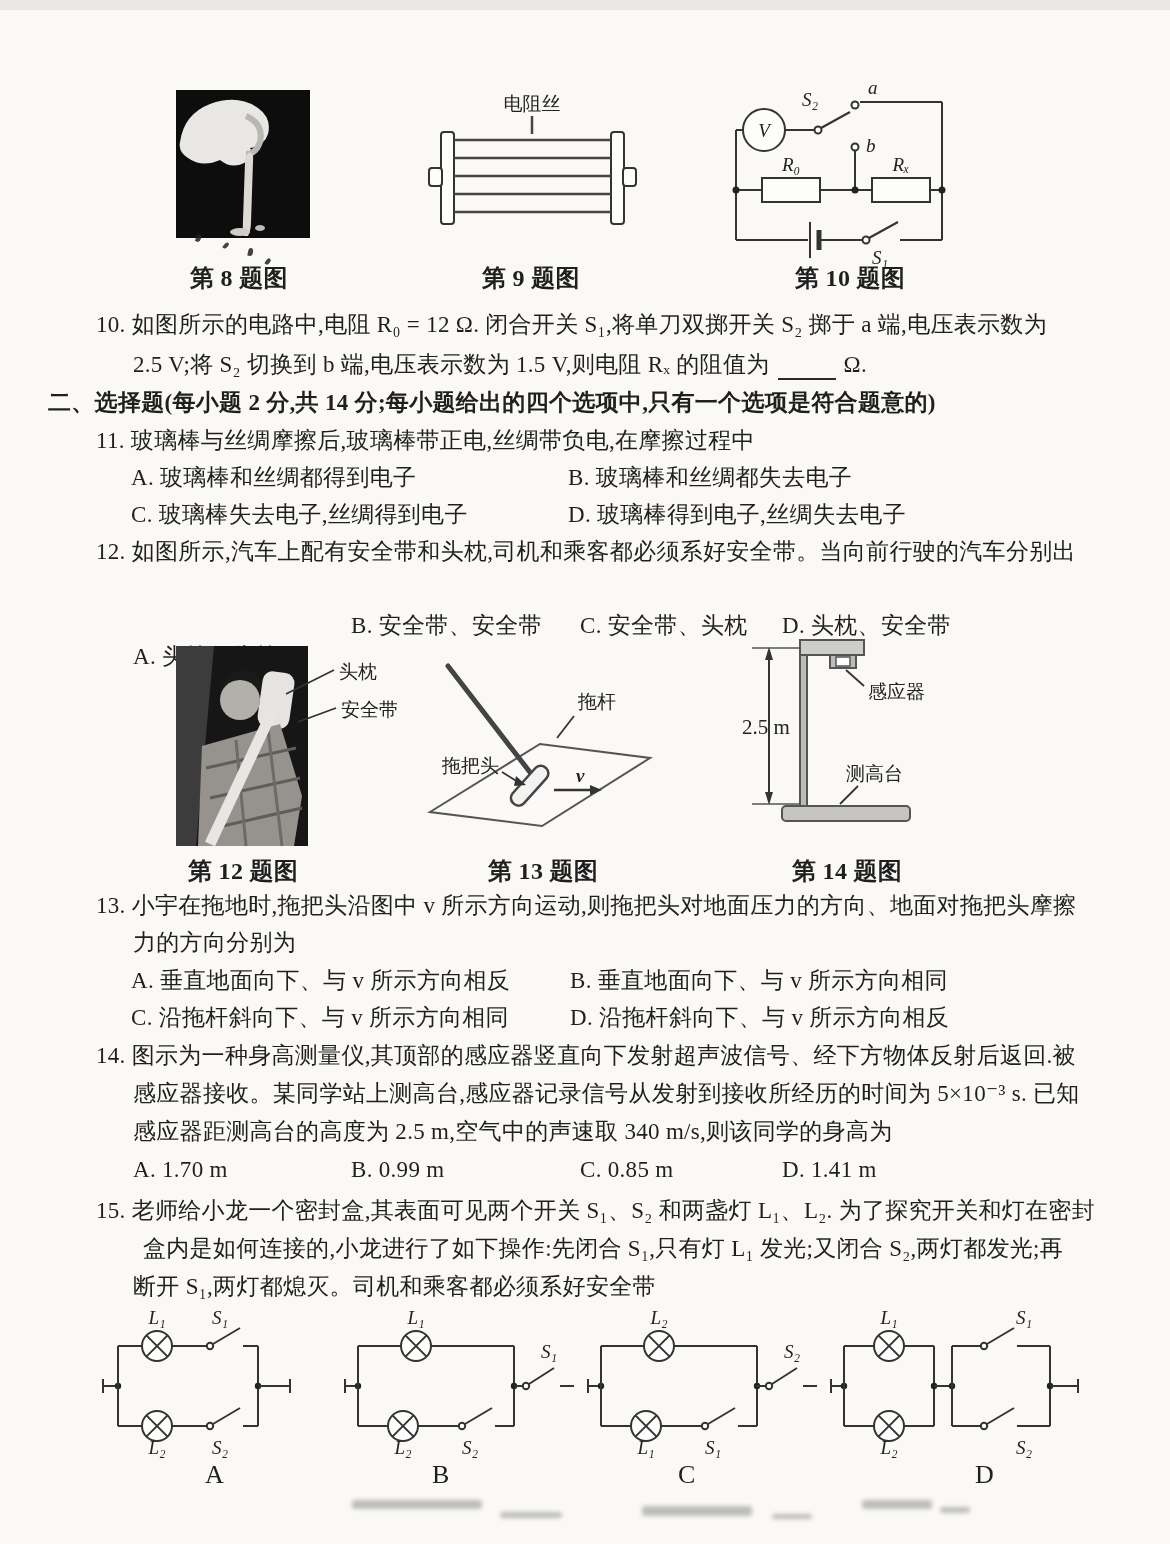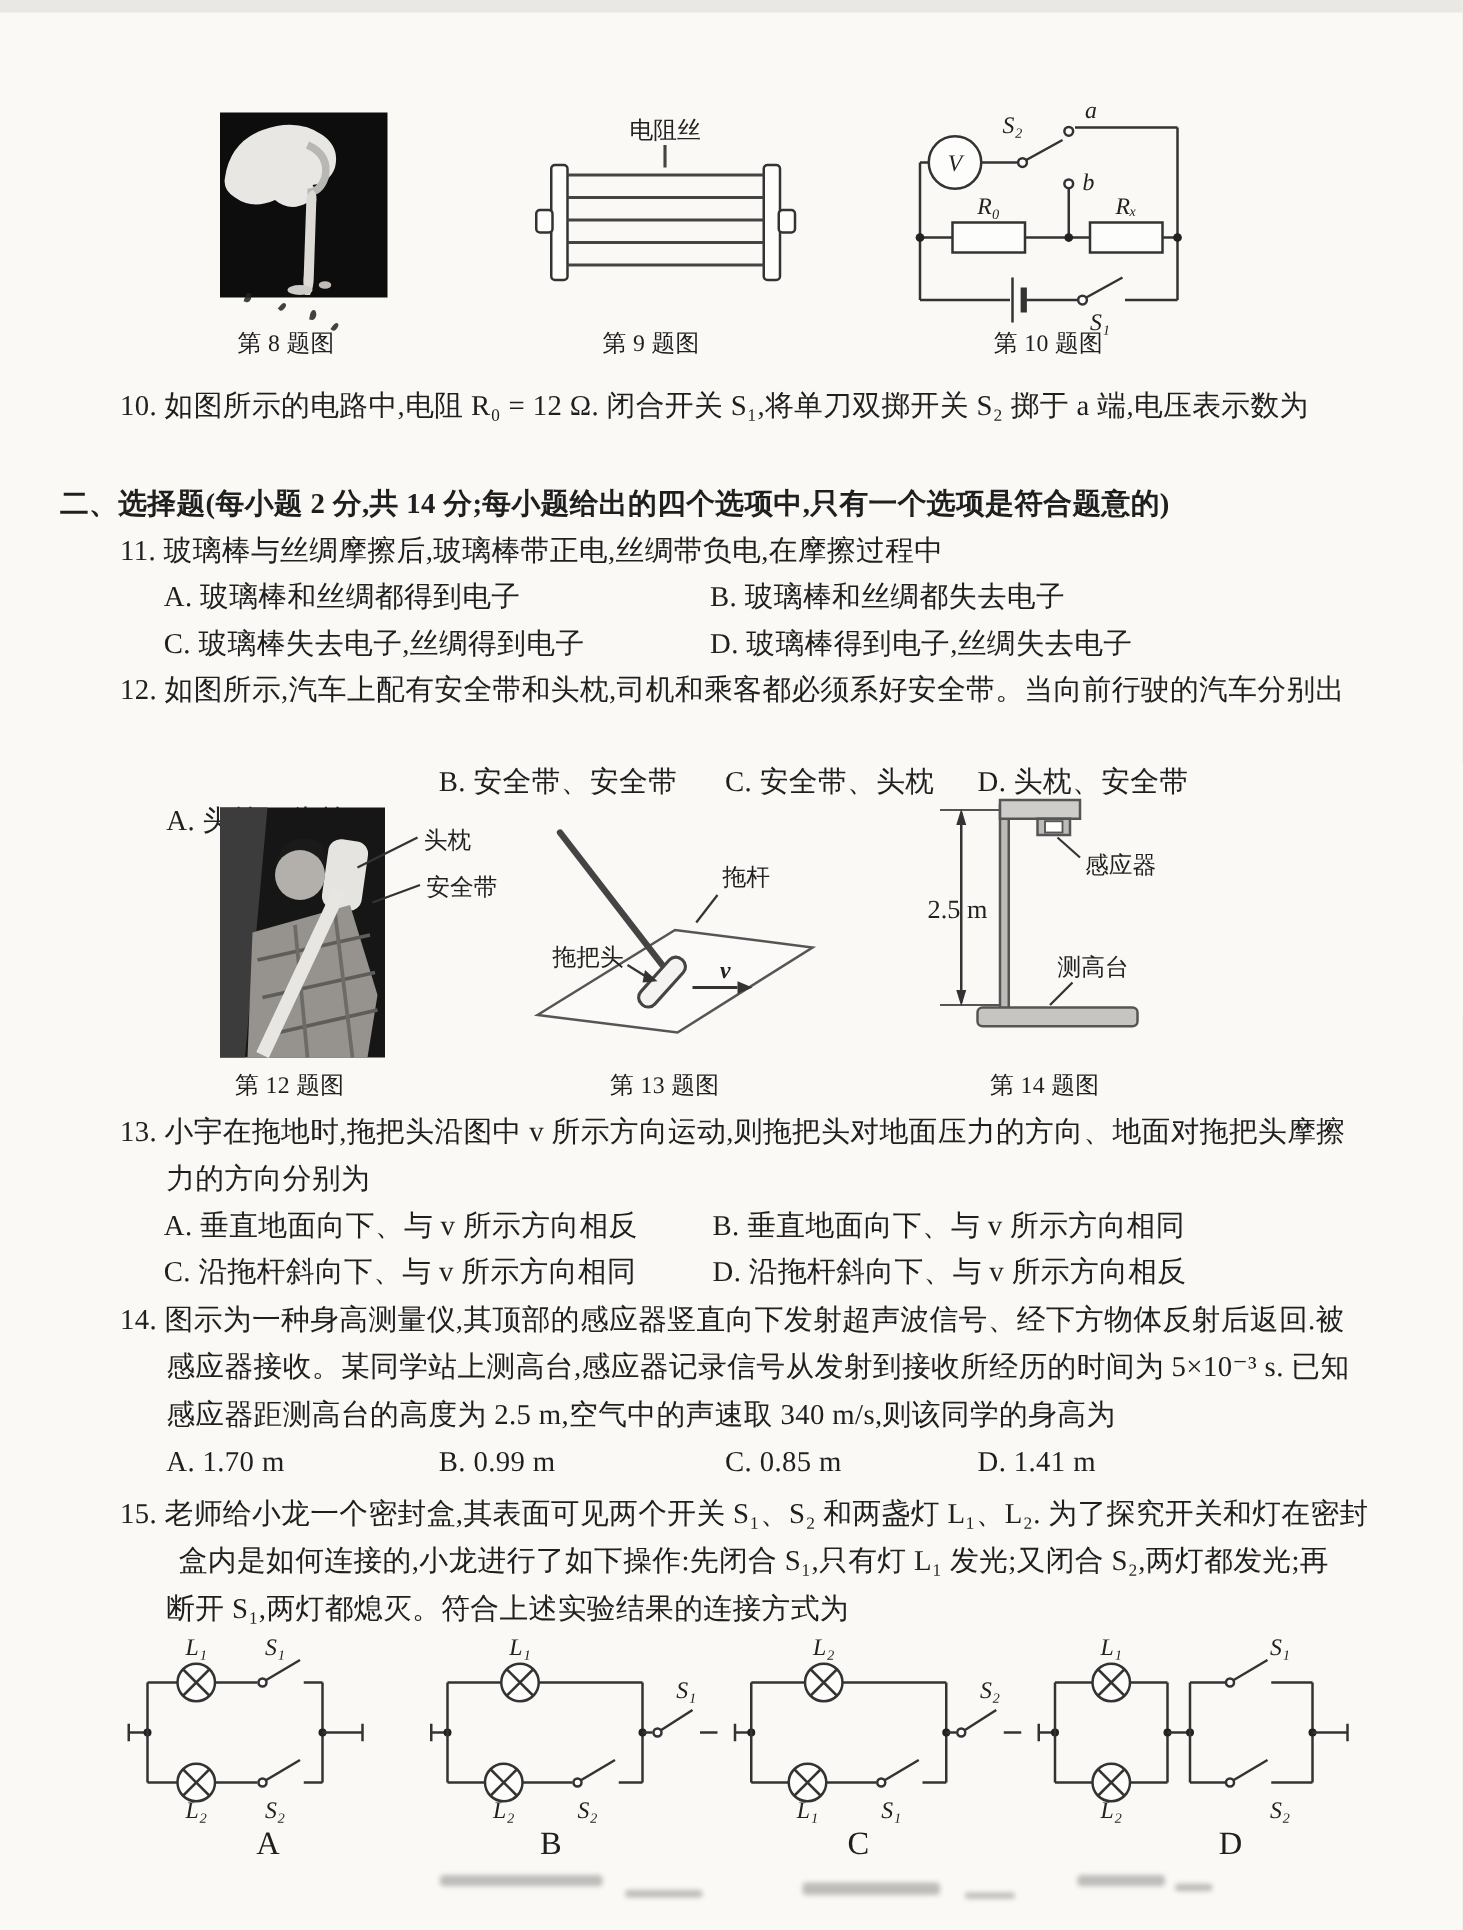--- a/index.html
+++ b/index.html
@@ -3,21 +3,21 @@
 <meta charset="utf-8">
 <style>
   html,body { margin:0; padding:0; background:#e9e8e4; }
   .page {
     position:relative; width:1170px; height:1544px; margin:10px auto;
     background:#faf9f6; overflow:hidden;
     font-family:"Liberation Serif","DejaVu Serif",serif; color:#1f1f1f;
   }
   .t { position:absolute; white-space:nowrap; font-size:23px; letter-spacing:.3px; }
   .bold { font-weight:bold; }
-  .cap { font-size:19px; }
+  .cap { font-size:24px;font-weight:bold; }
   .blank { display:inline-block; width:58px; height:23px; border-bottom:2.5px solid #2a2a2a; margin:0 8px; vertical-align:bottom; }
   .letter { position:absolute; font-size:26px; }
   svg { position:absolute; overflow:visible; }
   svg text { fill:#222; font-family:"Liberation Serif","DejaVu Serif",serif; }
   .svglab { font-size:19px; }
   .svgvar { font-size:19px; font-style:italic; }
   .wire { stroke:#333; stroke-width:2; fill:none; }
   .wire3 { stroke:#444; stroke-width:2.5; fill:none; }
   .boxw { fill:#fdfdfc; stroke:#333; stroke-width:2; }
   .nodedot { fill:#222; stroke:none; }
@@ -93,20 +93,23 @@
     <line x1="147" y1="166" x2="176" y2="150" class="wire"></line>
     <line x1="178" y1="168" x2="220" y2="168" class="wire"></line>
     <text x="158" y="192" text-anchor="middle" class="svgvar">S₁</text>
   </svg>
 
   <div class="t cap" style="left:190px;top:252px">第 8 题图</div>
   <div class="t cap" style="left:482px;top:252px">第 9 题图</div>
   <div class="t cap" style="left:795px;top:252px">第 10 题图</div>
 
   <div class="t" style="left:96px;top:299px">10. 如图所示的电路中,电阻 R₀ = 12 Ω. 闭合开关 S₁,将单刀双掷开关 S₂ 掷于 a 端,电压表示数为</div>
+  <div class="t" style="left:133px;top:339px">
+    <span>2.5 V;将 S₂ 切换到 b 端,电压表示数为 1.5 V,则电阻 Rₓ 的阻值为</span><span class="blank"></span><span>Ω.</span>
+  </div>
 
   <div class="t bold" style="left:48px;top:377px">二、选择题(每小题 2 分,共 14 分;每小题给出的四个选项中,只有一个选项是符合题意的)</div>
 
   <div class="t" style="left:96px;top:415px">11. 玻璃棒与丝绸摩擦后,玻璃棒带正电,丝绸带负电,在摩擦过程中</div>
   <div class="t" style="left:131px;top:452px">A. 玻璃棒和丝绸都得到电子</div>
   <div class="t" style="left:568px;top:452px">B. 玻璃棒和丝绸都失去电子</div>
   <div class="t" style="left:131px;top:489px">C. 玻璃棒失去电子,丝绸得到电子</div>
   <div class="t" style="left:568px;top:489px">D. 玻璃棒得到电子,丝绸失去电子</div>
 
   <div class="t" style="left:96px;top:526px">12. 如图所示,汽车上配有安全带和头枕,司机和乘客都必须系好安全带。当向前行驶的汽车分别出</div>
@@ -180,21 +183,21 @@
   <div class="t" style="left:96px;top:1030px">14. 图示为一种身高测量仪,其顶部的感应器竖直向下发射超声波信号、经下方物体反射后返回.被</div>
   <div class="t" style="left:133px;top:1068px">感应器接收。某同学站上测高台,感应器记录信号从发射到接收所经历的时间为 5×10⁻³ s. 已知</div>
   <div class="t" style="left:133px;top:1106px">感应器距测高台的高度为 2.5 m,空气中的声速取 340 m/s,则该同学的身高为</div>
   <div class="t" style="left:133px;top:1147px">A.  1.70 m</div>
   <div class="t" style="left:351px;top:1147px">B.  0.99 m</div>
   <div class="t" style="left:580px;top:1147px">C.  0.85 m</div>
   <div class="t" style="left:782px;top:1147px">D.  1.41 m</div>
 
   <div class="t" style="left:96px;top:1185px">15. 老师给小龙一个密封盒,其表面可见两个开关 S₁、S₂ 和两盏灯 L₁、L₂. 为了探究开关和灯在密封</div>
   <div class="t" style="left:143px;top:1223px">盒内是如何连接的,小龙进行了如下操作:先闭合 S₁,只有灯 L₁ 发光;又闭合 S₂,两灯都发光;再</div>
-  <div class="t" style="left:133px;top:1261px">断开 S₁,两灯都熄灭。符合上述实验结果的连接方式为</div>
+  <div class="t" style="left:133px;top:1261px">断开 S₁,两灯都熄灭。司机和乘客都必须系好安全带</div>
 
   <svg style="left:100px;top:1298px" width="215" height="150" viewBox="0 0 215 150">
     <line x1="3" y1="71" x2="3" y2="85" class="wire"></line>
     <line x1="3" y1="78" x2="18" y2="78" class="wire"></line>
     <circle cx="18" cy="78" r="3.2" class="nodedot"></circle>
     <line x1="18" y1="38" x2="18" y2="118" class="wire"></line>
     <line x1="18" y1="38" x2="42" y2="38" class="wire"></line>
     <circle cx="57" cy="38" r="15" class="boxw"></circle>
     <line x1="46.4" y1="27.4" x2="67.6" y2="48.6" class="wire"></line>
       <line x1="67.6" y1="27.4" x2="46.4" y2="48.6" class="wire"></line>

